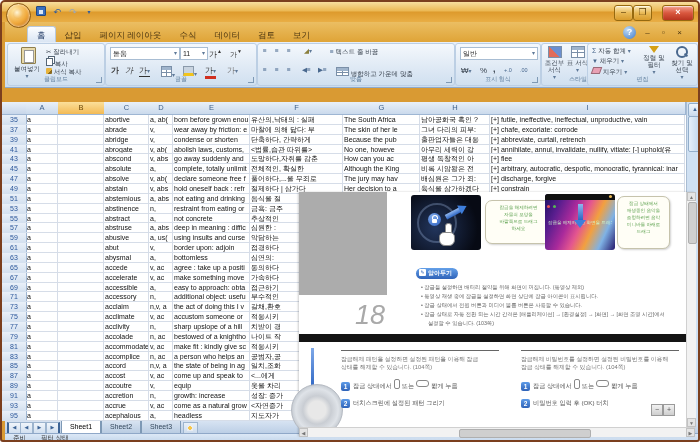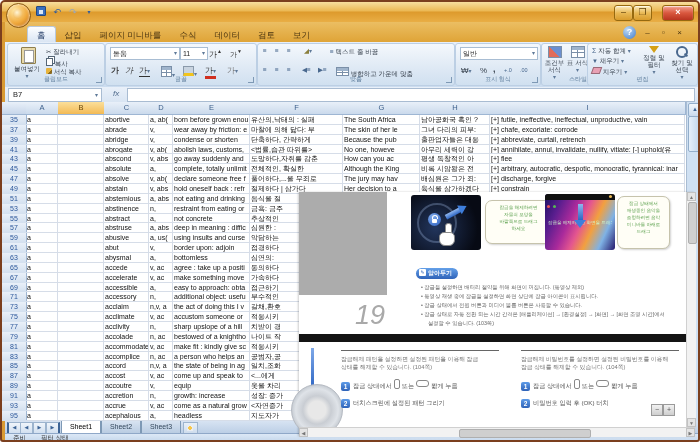--- a/index.html
+++ b/index.html
@@ -121,21 +121,21 @@
   <div class="ab" id="orb"></div>
   <div class="ab qatbtn" style="left:32px;"><span id="qat-save-ic"></span></div>
   <div class="ab qatbtn" style="left:48px;"><span>↶</span></div>
   <div class="ab qatbtn" style="left:64px;color:#9AA7B8;"><span>↷</span></div>
   <div class="ab qatbtn" style="left:80px;font-size:6px;"><span>▾</span></div>
   <div class="ab wbtn gold" style="left:612px;width:17px;"><span>–</span></div>
   <div class="ab wbtn gold" style="left:631px;width:17px;"><span>❐</span></div>
   <div class="ab wbtn" id="btn-close" style="left:660px;width:30px;"><span>×</span></div>
 
   <div class="ab" id="tabrow"></div>
-  <div class="ab" id="tabstrip" style="left:25px;top:20px;height:20px;white-space:nowrap;"><span class="rtab active">홈</span><span class="rtab">삽입</span><span class="rtab">페이지 미니바를</span><span class="rtab">수식</span><span class="rtab">데이터</span><span class="rtab">검토</span><span class="rtab">보기</span></div>
+  <div class="ab" id="tabstrip" style="left:25px;top:20px;height:20px;white-space:nowrap;"><span class="rtab active">홈</span><span class="rtab">삽입</span><span class="rtab">페이지 레이아웃</span><span class="rtab">수식</span><span class="rtab">데이터</span><span class="rtab">검토</span><span class="rtab">보기</span></div>
   <div class="ab" id="helpbtn"><span>?</span></div>
   <div class="ab wsbtn" style="right:44px;"><span>–</span></div>
   <div class="ab wsbtn" style="right:28px;"><span>▫</span></div>
   <div class="ab wsbtn" style="right:12px;"><span>×</span></div>
 
   <div class="ab" id="ribbon">
 
     <div class="ab rgroup" style="left:2px;width:96px;">
       <div class="bigbtn" style="left:3px;width:32px;">
         <span class="clipic" style="left:10px;top:1px;"></span>
@@ -234,25 +234,20 @@
       <span style="display:inline-block;width:0;height:0;border-left:5px solid transparent;border-right:5px solid transparent;border-top:7px solid #D4A017;"></span>
       <div>정렬 및 필터</div><span class="dd">▾</span>
     </div>
     <div class="bigbtn" style="left:80px;width:28px;">
       <span style="display:inline-block;width:8px;height:8px;border:2px solid #49688E;border-radius:50%;position:relative;"><span style="position:absolute;left:6px;top:6px;width:4px;height:2px;background:#49688E;transform:rotate(45deg);"></span></span>
       <div>찾기 및 선택</div><span class="dd">▾</span>
     </div>
     <div class="glabel">편집</div>
   </div>
 
-  <div class="ab" id="fbar">
-    <div class="ab" id="namebox"><span>B7</span><span class="dd" style="float:right;margin-right:3px;">▾</span></div>
-    <div class="ab" id="fxlab"><span>fx</span></div>
-    <div class="ab" id="ffield"><span></span></div>
-  </div>
 
   <div class="ab" id="colheads">
     <div class="chead" style="left:0;width:24px;background:linear-gradient(#E9F0F9,#C7D6EA);"></div>
   <div class="chead" style="left: 24px; width: 32px;">A</div>
       <div class="chead sel" style="left: 56px; width: 46px;">B</div>
       <div class="chead" style="left: 102px; width: 45px;">C</div>
       <div class="chead" style="left: 147px; width: 24px;">D</div>
       <div class="chead" style="left: 171px; width: 77px;">E</div>
       <div class="chead" style="left: 248px; width: 93px;">F</div>
       <div class="chead" style="left: 341px; width: 77px;">G</div>
@@ -665,21 +660,21 @@
     <div class="ab" id="instab" style="left:178px;"></div>
   </div>
 
   <div class="ab" id="statusbar">
     <span class="ab" style="left:8px;top:0;">준비</span>
     <span class="ab" style="left:36px;top:0;">필터 상태</span>
   </div>
 
   <div class="ab" id="overlay">
     <div class="ab" id="ov-gray"></div>
-    <div class="ab" id="ov-page">19</div>
+    <div class="ab" id="ov-page">18</div>
 
     <div class="ab phone" id="phone1">
       <div class="ab" id="p1ring"></div>
       <div class="ab lockdot"></div>
       <div class="ab shaft" style="left:34px;top:16px;width:16px;height:5px;transform:rotate(-28deg);"></div>
       <div class="ab tri" style="left:48px;top:8px;border-left:8px solid #3E7EDB;border-top:5px solid transparent;border-bottom:5px solid transparent;transform:rotate(-28deg);"></div>
       <div class="ab" id="hand">
           <div class="f"></div>
           <div class="p"></div>
         </div>

